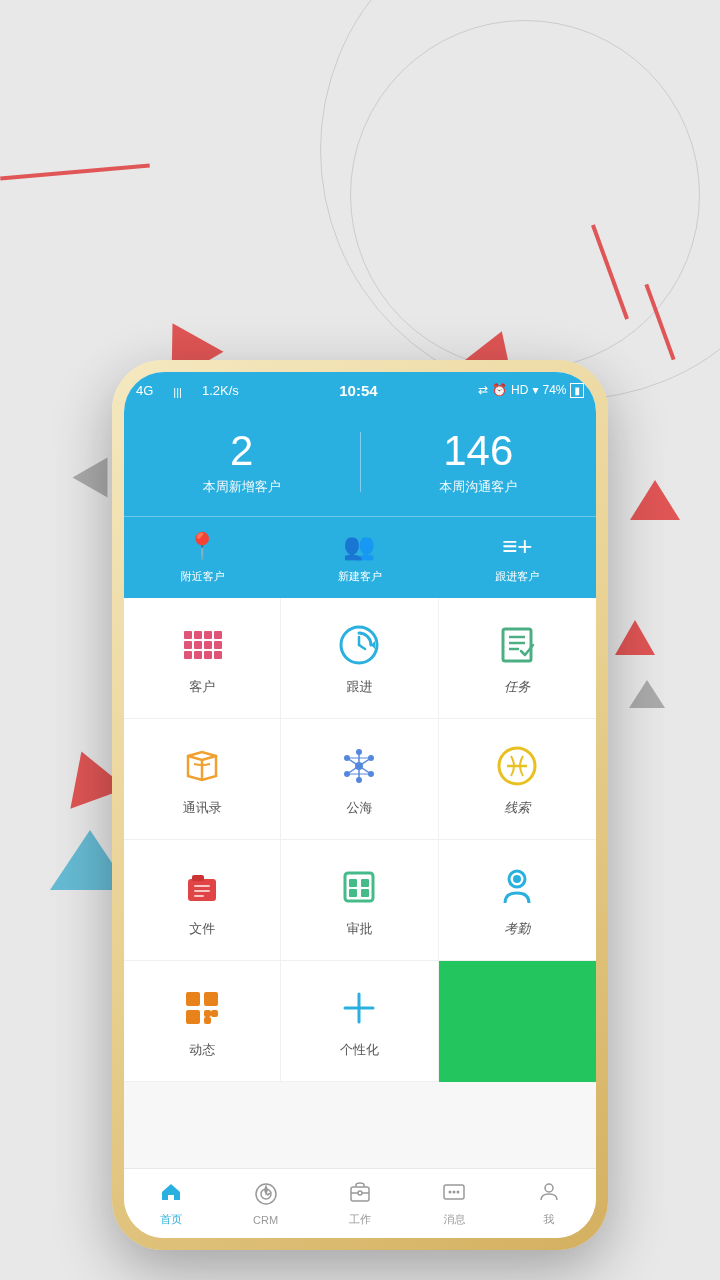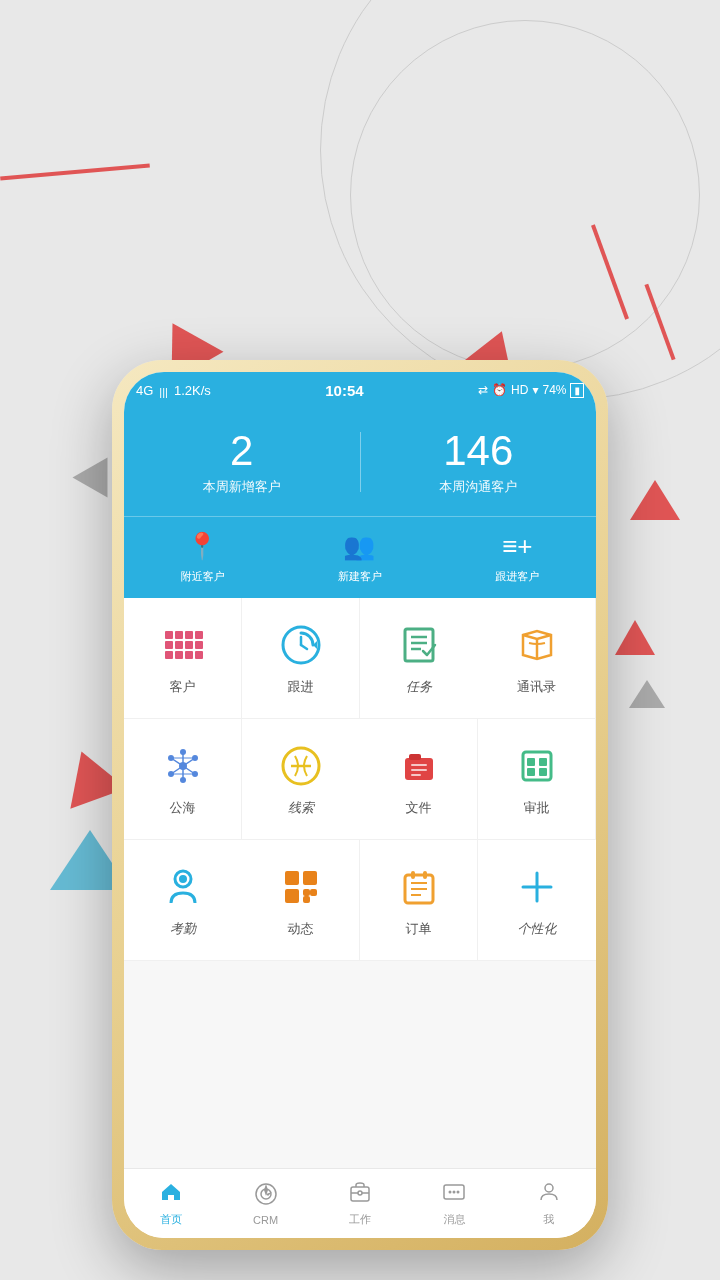--- a/index.html
+++ b/index.html
@@ -138,21 +138,21 @@
       background: #2ab0e0;
       height: 36px;
       display: flex;
       align-items: center;
       justify-content: space-between;
       padding: 0 12px;
       color: white;
       font-size: 13px;
       font-weight: 500;
     }
-    .status-left { display: flex; align-items: flex-end; gap: 6px; }
+    .status-left { display: flex; align-items: flex-end; gap: 20px; }
     .status-center { font-weight: 600; font-size: 15px; }
     .status-right { display: flex; align-items: center; gap: 4px; font-size: 12px; }
 
     
     .header-area {
       background: #2ab0e0;
       padding: 20px 0 0 0;
     }
     .stats-row {
       display: flex;
@@ -205,21 +205,21 @@
     
     .main-content {
       background: #f7f7f7;
       overflow-y: auto;
       height: calc(100% - 36px - 160px - 70px);
     }
 
     
     .menu-grid {
       display: grid;
-      grid-template-columns: repeat(4, 1fr);
+      grid-template-columns: repeat(3, 1fr);
       background: #22c55e;
       margin-bottom: 0;
     }
     .menu-item {
       display: flex;
       flex-direction: column;
       align-items: center;
       justify-content: center;
       padding: 22px 10px;
       cursor: pointer;
@@ -481,33 +481,20 @@
               <rect x="24" y="6" width="14" height="14" rx="2" fill="#e8821a"></rect>
               <rect x="6" y="24" width="14" height="14" rx="2" fill="#e8821a"></rect>
               <rect x="24" y="24" width="7" height="7" rx="2" fill="#e8821a"></rect>
               <rect x="31" y="24" width="7" height="7" rx="2" fill="#e8821a"></rect>
               <rect x="24" y="31" width="7" height="7" rx="2" fill="#e8821a"></rect>
             </svg>
           </div>
           <span class="menu-label">动态</span>
         </div>
 
-        <div class="menu-item">
-          <div class="menu-icon">
-            <svg width="44" height="44" viewBox="0 0 44 44">
-              <rect x="8" y="10" width="28" height="28" rx="3" fill="none" stroke="#f0a030" stroke-width="3"></rect>
-              <line x1="14" y1="18" x2="30" y2="18" stroke="#f0a030" stroke-width="2"></line>
-              <line x1="14" y1="24" x2="30" y2="24" stroke="#f0a030" stroke-width="2"></line>
-              <line x1="14" y1="30" x2="24" y2="30" stroke="#f0a030" stroke-width="2"></line>
-              <rect x="14" y="6" width="4" height="8" rx="2" fill="#f0a030"></rect>
-              <rect x="26" y="6" width="4" height="8" rx="2" fill="#f0a030"></rect>
-            </svg>
-          </div>
-          <span class="menu-label">订单</span>
-        </div>
 
         <div class="menu-item">
           <div class="menu-icon">
             <svg width="44" height="44" viewBox="0 0 44 44">
               <line x1="22" y1="8" x2="22" y2="36" stroke="#29b0df" stroke-width="3" stroke-linecap="round"></line>
               <line x1="8" y1="22" x2="36" y2="22" stroke="#29b0df" stroke-width="3" stroke-linecap="round"></line>
             </svg>
           </div>
           <span class="menu-label">个性化</span>
         </div>

